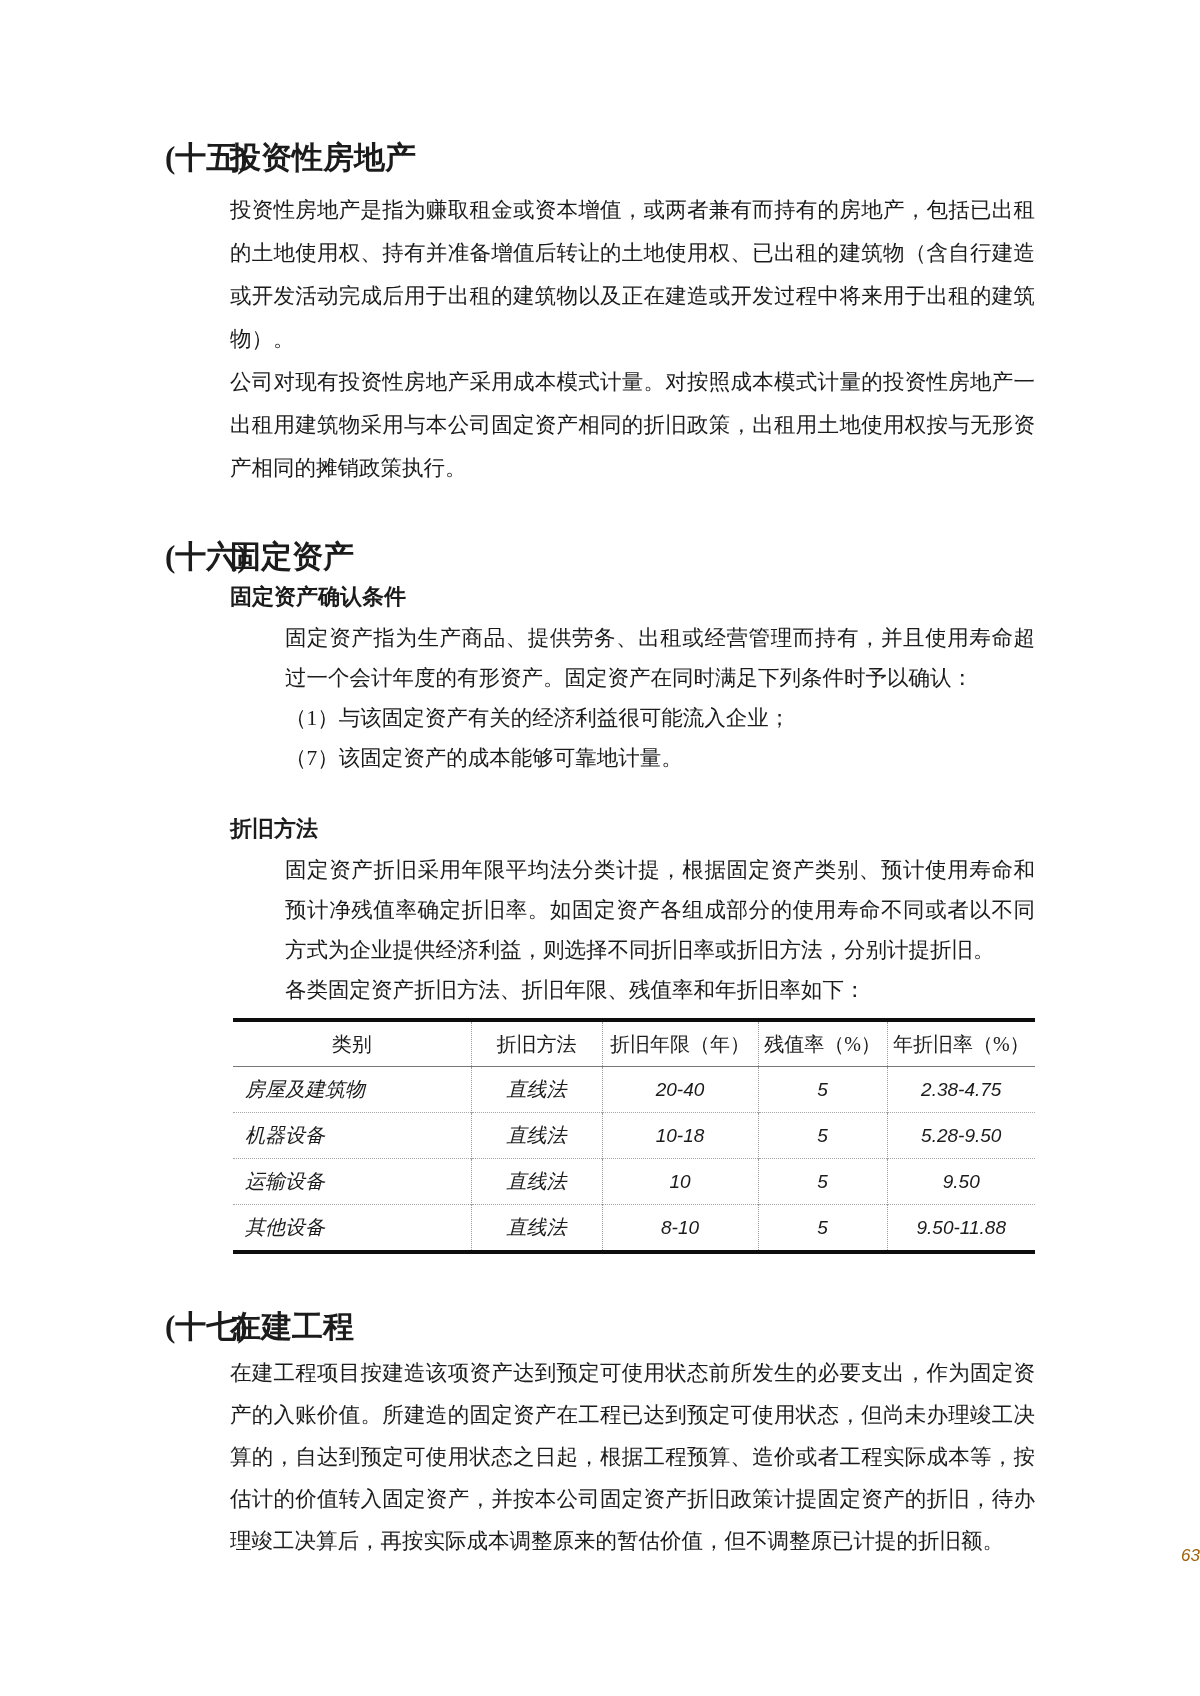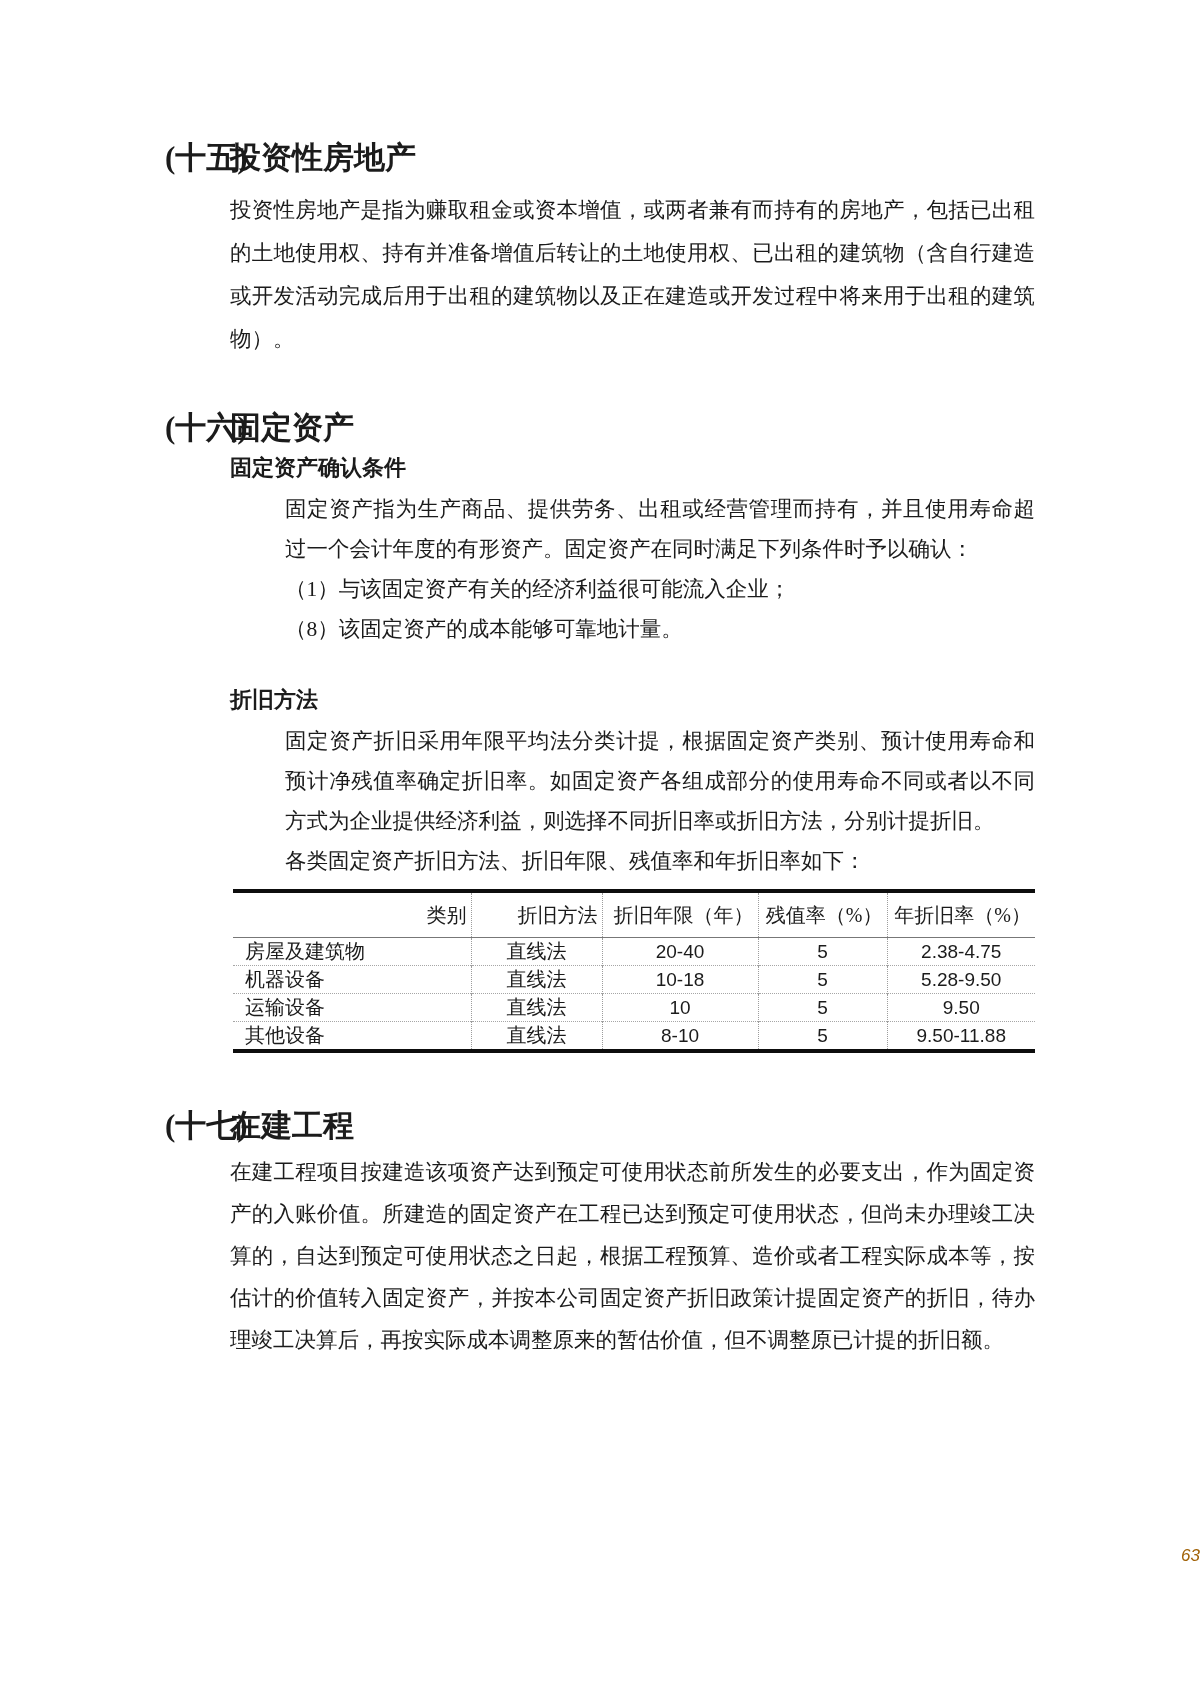--- a/index.html
+++ b/index.html
@@ -72,29 +72,30 @@
     margin-left: 68px;
     width: 802px;
     border-collapse: collapse;
     table-layout: fixed;
     border-top: 4px solid #0d0d0d;
     border-bottom: 4px solid #0d0d0d;
     font-size: 20px;
   }
   table.dep-table th {
     font-weight: normal;
-    text-align: right;
+    text-align: center;
     padding: 9px 4px 8px 4px;
     border-bottom: 1px solid #777777;
     font-size: 20px;
   }
   table.dep-table td {
     text-align: center;
-    padding: 0 4px;
+    padding: 9px 4px;
     height: 26px;
+    font-style: italic;
   }
   table.dep-table td.cat {
     text-align: left;
     padding-left: 12px;
   }
   table.dep-table th + th,
   table.dep-table td + td {
     border-left: 1px dotted #9c9c9c;
   }
   table.dep-table tbody tr + tr td {
@@ -124,34 +125,35 @@
 <div class="page">
   <div class="content">
 
     <div>
       <div class="sec-heading">
         <span class="sec-label">(十五)</span>
         <span>投资性房地产</span>
       </div>
       <div class="sec-body m-p15">
         <p>投资性房地产是指为赚取租金或资本增值，或两者兼有而持有的房地产，包括已出租的土地使用权、持有并准备增值后转让的土地使用权、已出租的建筑物（含自行建造或开发活动完成后用于出租的建筑物以及正在建造或开发过程中将来用于出租的建筑物）。</p>
+        <p>公司对现有投资性房地产采用成本模式计量。对按照成本模式计量的投资性房地产一出租用建筑物采用与本公司固定资产相同的折旧政策，出租用土地使用权按与无形资产相同的摊销政策执行。</p>
       </div>
     </div>
 
     <div>
       <div class="sec-heading m-h16">
         <span class="sec-label">(十六)</span>
         <span>固定资产</span>
       </div>
 
       <div class="sub-heading m-sub1h">固定资产确认条件</div>
       <div class="sub-body m-sub1b">
         <p>固定资产指为生产商品、提供劳务、出租或经营管理而持有，并且使用寿命超过一个会计年度的有形资产。固定资产在同时满足下列条件时予以确认：</p>
         <p class="list-line">（1）与该固定资产有关的经济利益很可能流入企业；</p>
-        <p class="list-line">（8）该固定资产的成本能够可靠地计量。</p>
+        <p class="list-line">（7）该固定资产的成本能够可靠地计量。</p>
       </div>
 
       <div class="sub-heading m-sub2h">折旧方法</div>
       <div class="sub-body m-sub2b">
         <p>固定资产折旧采用年限平均法分类计提，根据固定资产类别、预计使用寿命和预计净残值率确定折旧率。如固定资产各组成部分的使用寿命不同或者以不同方式为企业提供经济利益，则选择不同折旧率或折旧方法，分别计提折旧。</p>
         <p>各类固定资产折旧方法、折旧年限、残值率和年折旧率如下：</p>
       </div>
 
       <table class="dep-table m-table">
         <colgroup>

